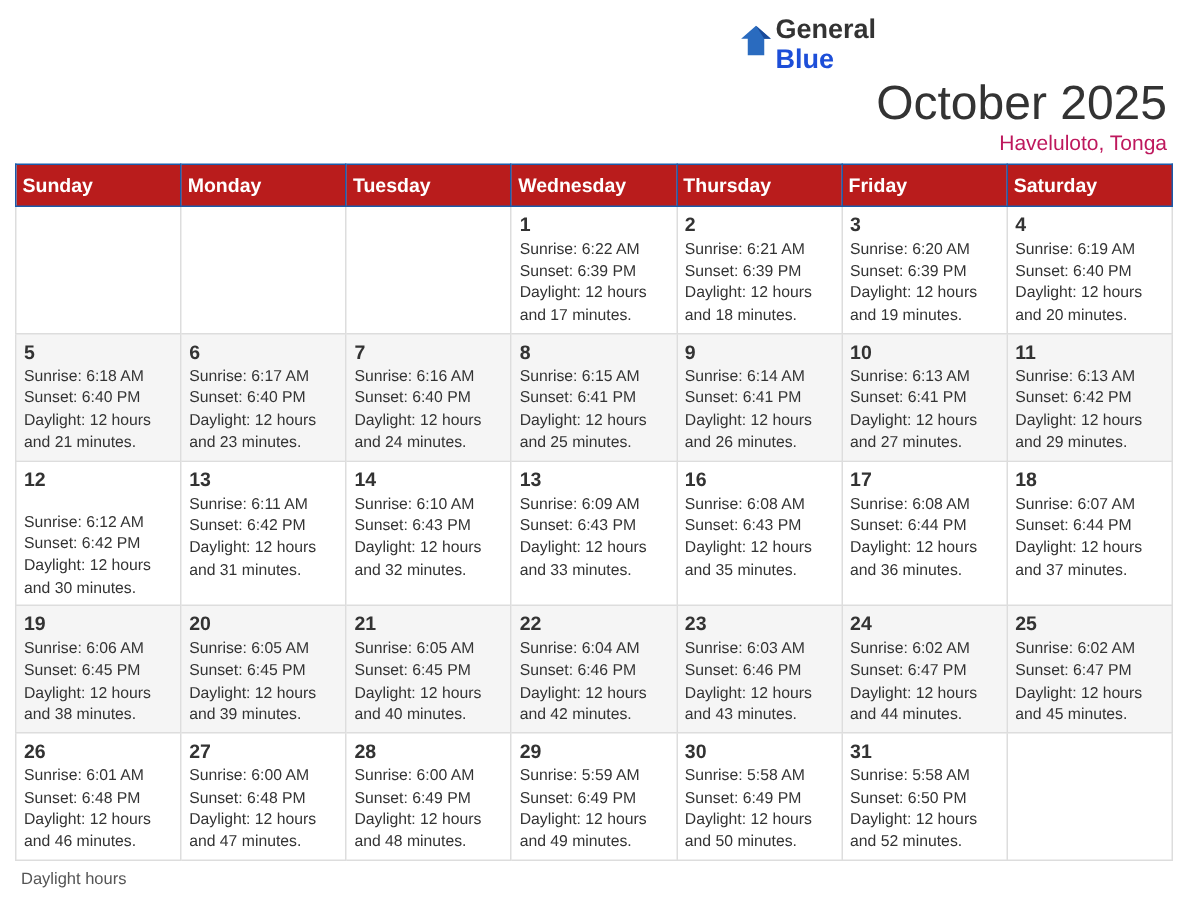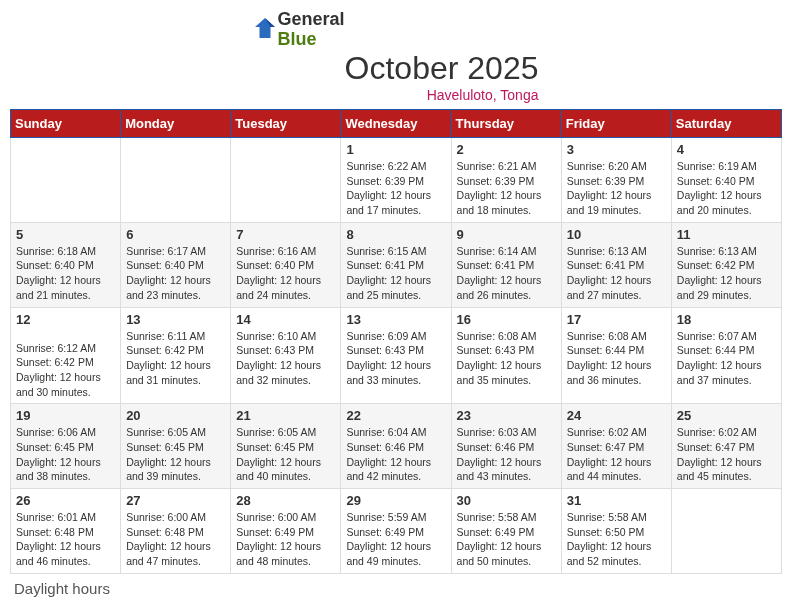--- a/index.html
+++ b/index.html
@@ -5,37 +5,37 @@
     * { box-sizing: border-box; margin: 0; padding: 0; }
     body {
       font-family: Arial, sans-serif;
       background: #fff;
       width: 792px;
       min-height: 612px;
       padding: 10px;
     }
     .header {
       display: flex;
-      justify-content: center;
+      justify-content: flex-end;
       align-items: flex-start;
       margin-bottom: 6px;
       padding: 0 4px;
     }
     .logo {
       display: flex;
       align-items: center;
       gap: 2px;
     }
     .logo-text {
       font-size: 18px;
       font-weight: bold;
       color: #333;
       line-height: 1.1;
     }
-    .logo-text .blue { color: #4d7c0f; }
+    .logo-text .blue { color: #1d4ed8; }
     .logo-icon {
       width: 22px;
       height: 22px;
     }
     .title-block {
       text-align: right;
       margin-top: 40px;
     }
     .month-title {
       font-size: 32px;
@@ -83,21 +83,21 @@
       margin-bottom: 2px;
     }
     .day-info {
       font-size: 10.5px;
       line-height: 1.4;
       color: #333;
     }
     .empty { background: #fff !important; }
     .footer {
       margin-top: 6px;
-      font-size: 15px;
+      font-size: 11px;
       color: #555;
       padding-left: 4px;
     }
   </style>
 </head>
 <body>
 
 <div class="header">
   <div class="logo">
     <div>

